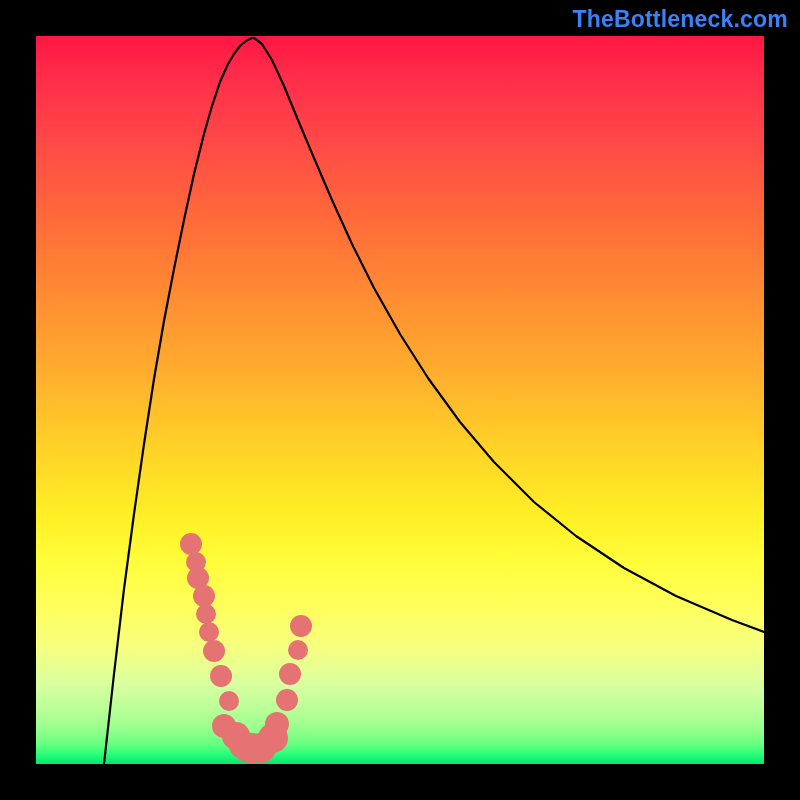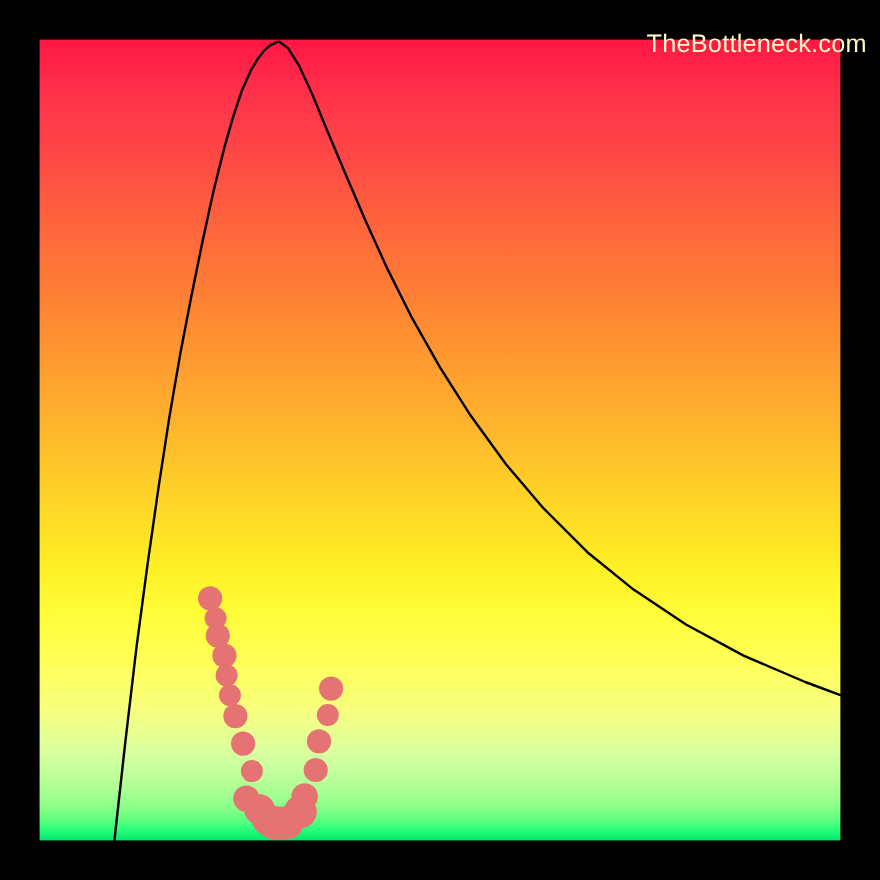--- a/index.html
+++ b/index.html
@@ -40,26 +40,26 @@
       #b4ff95 93%,
       #a0ff90 94.5%,
       #86ff88 96%,
       #5eff80 97.5%,
       #30ff7a 98.5%,
       #00e86f 100%
     );
   }
   .watermark {
     position: absolute;
-    top: 26px;
+    top: 6px;
     right: 12px;
     font-family: Arial, Helvetica, sans-serif;
-    font-weight: 400;
+    font-weight: 700;
     font-size: 23px;
-    color: #fef9c3;
+    color: #3b82f6;
     letter-spacing: 0.2px;
     user-select: none;
   }
   svg.curves {
     position: absolute;
     left: 36px;
     top: 36px;
     width: 728px;
     height: 728px;
     overflow: visible;

